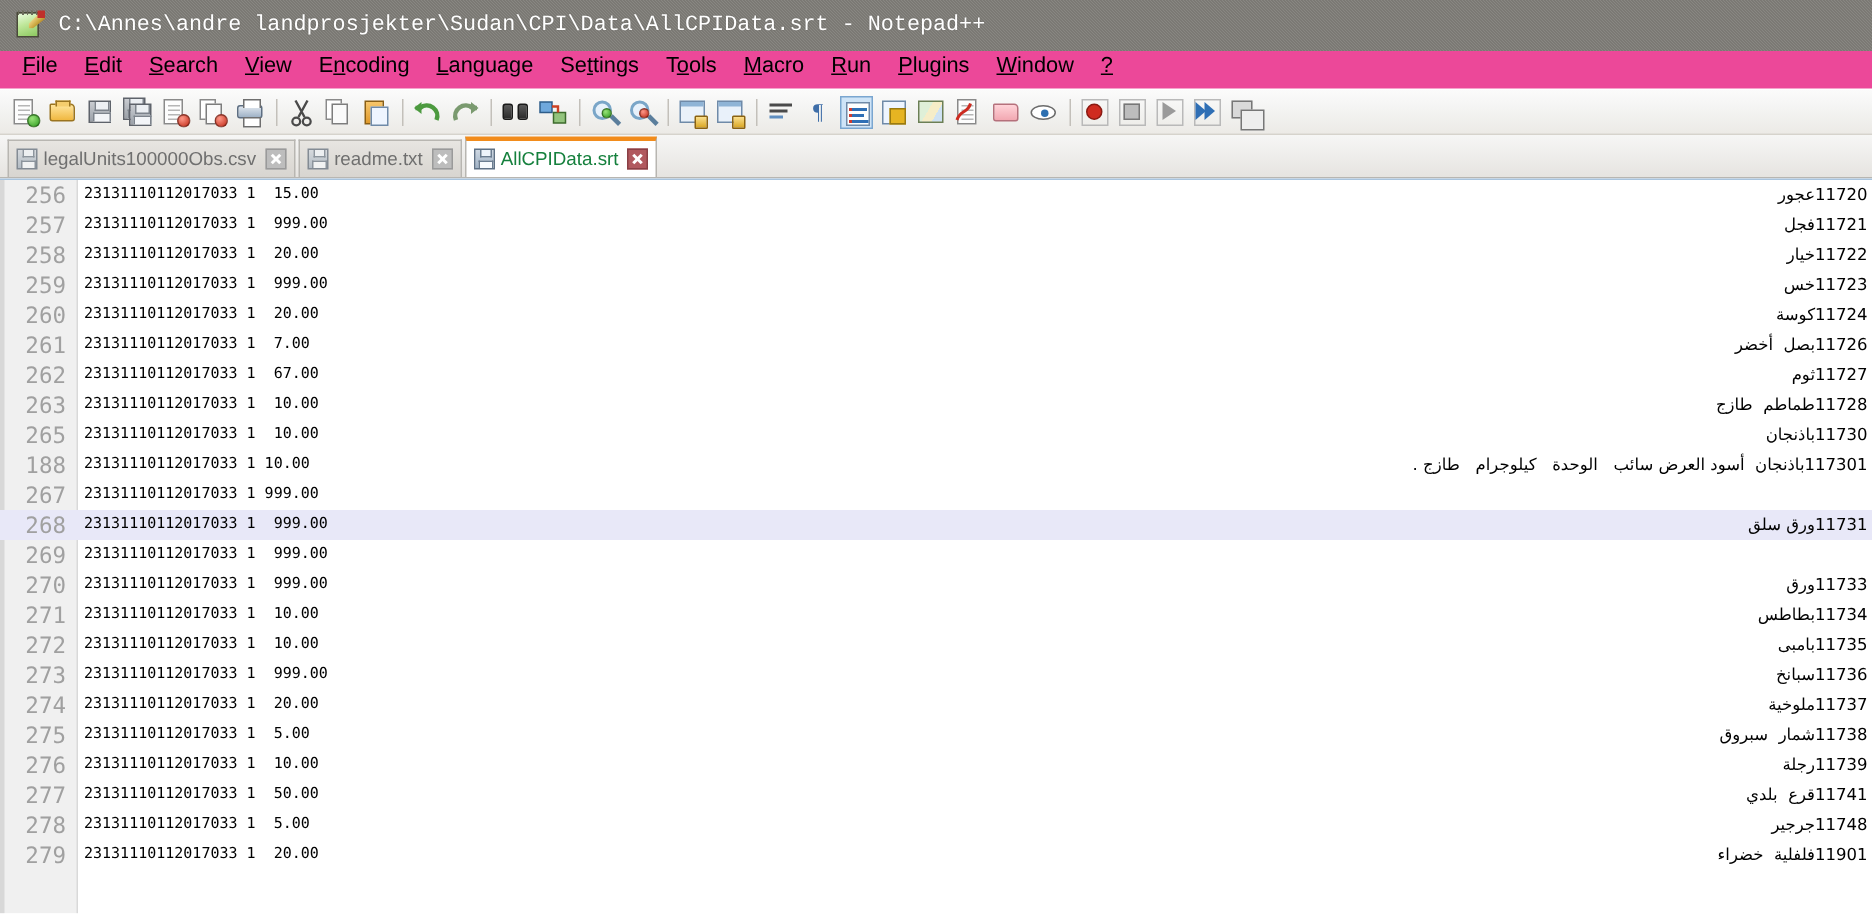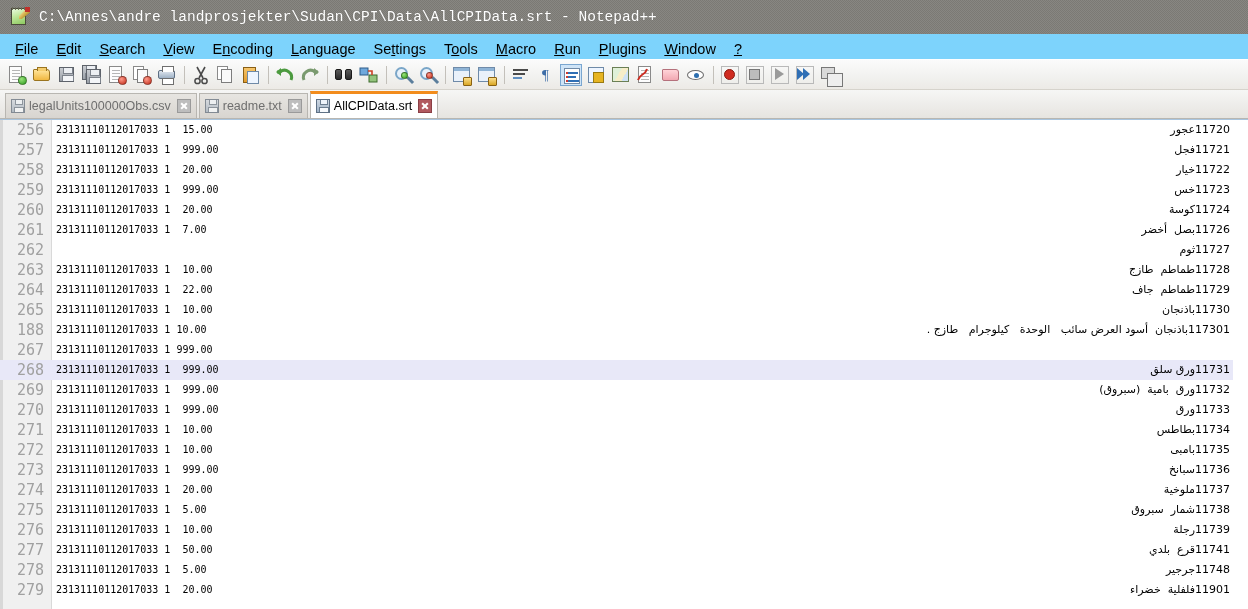--- a/index.html
+++ b/index.html
@@ -67,23 +67,23 @@
     color: #ffffff;
     font-size: 14.5px;
     font-family: Liberation Mono, monospace;
     white-space: nowrap;
     text-shadow: 0 0 1px rgba(0,0,0,0.25);
   }
 
   
   #menubar {
     height: 26px;
-    background: #7dd3fc;
+    background: #ec4899;
     display: flex;
-    align-items: flex-end;
+    align-items: flex-start;
     padding-left: 6px;
     box-sizing: border-box;
     border-bottom: 1px solid #ffffff;
   }
   .menu-item {
     font-size: 14.5px;
     color: #000000;
     padding: 2px 9px 2px 9px;
     white-space: nowrap;
     cursor: default;
@@ -330,21 +330,21 @@
     position: relative;
   }
   .tab.inactive {
     background: linear-gradient(to bottom,#e7e5e1,#d8d5d0);
     color: #6f6f6f;
     border: 1px solid #b8b6b1;
     border-bottom: none;
   }
   .tab.active {
     background: #ffffff;
-    color: #000000;
+    color: #15803d;
     height: 27px;
     border: 1px solid #b8b6b1;
     border-bottom: none;
     border-top: 3px solid #f28c1c;
   }
   .tab-icon {
     width: 14px; height: 14px;
     flex: 0 0 auto;
     margin-right: 4px;
     position: relative;
@@ -394,21 +394,21 @@
     background: #f0f0f0;
     border-right: 1px solid #d9d9d9;
   }
   #gutter::before {
     content:"";
     position:absolute; left:0; top:0; bottom:0; width:3px;
     background:#d8d8d8;
   }
   #lines {
     position: absolute;
-    left: 0; right: 15px; top: 0;
+    left: 0; right: 0; top: 0;
     font-family: "DejaVu Sans Mono", "Liberation Mono", monospace;
     font-size: 15px;
   }
   .line {
     height: 20px;
     line-height: 20px;
     position: relative;
     white-space: pre;
   }
   .line.current { background: #e8e8f8; }
@@ -637,28 +637,27 @@
 
 <div id="editor">
   <div id="gutter"></div>
   <div id="lines">
       <div class="line"><span class="ln">256</span><span class="code">23131110112017033 1  15.00</span><span class="arabic rtl-nat">11720عجور</span></div>
       <div class="line"><span class="ln">257</span><span class="code">23131110112017033 1  999.00</span><span class="arabic rtl-nat">11721فجل</span></div>
       <div class="line"><span class="ln">258</span><span class="code">23131110112017033 1  20.00</span><span class="arabic rtl-nat">11722خيار</span></div>
       <div class="line"><span class="ln">259</span><span class="code">23131110112017033 1  999.00</span><span class="arabic rtl-nat">11723خس</span></div>
       <div class="line"><span class="ln">260</span><span class="code">23131110112017033 1  20.00</span><span class="arabic rtl-nat">11724كوسة</span></div>
       <div class="line"><span class="ln">261</span><span class="code">23131110112017033 1  7.00</span><span class="arabic rtl-nat">11726بصل  أخضر</span></div>
-      <div class="line"><span class="ln">262</span><span class="arabic rtl-nat">11727ثوم</span></div>
+      <div class="line"><span class="ln">262</span><span class="code">23131110112017033 1  67.00</span><span class="arabic rtl-nat">11727ثوم</span></div>
       <div class="line"><span class="ln">263</span><span class="code">23131110112017033 1  10.00</span><span class="arabic rtl-nat">11728طماطم  طازج</span></div>
-      <div class="line"><span class="ln">264</span><span class="code">23131110112017033 1  22.00</span><span class="arabic rtl-nat">11729طماطم  جاف</span></div>
       <div class="line"><span class="ln">265</span><span class="code">23131110112017033 1  10.00</span><span class="arabic rtl-nat">11730باذنجان</span></div>
       <div class="line"><span class="ln">188</span><span class="code">23131110112017033 1 10.00</span><span class="arabic rtl-nat">117301باذنجان  أسود العرض سائب   الوحدة   كيلوجرام   طازج .</span></div>
       <div class="line"><span class="ln">267</span><span class="code">23131110112017033 1 999.00</span></div>
       <div class="line current"><span class="ln">268</span><span class="code">23131110112017033 1  999.00</span><span class="arabic rtl-nat">11731ورق سلق</span></div>
-      <div class="line"><span class="ln">269</span><span class="code">23131110112017033 1  999.00</span><span class="arabic rtl-nat">11732ورق  بامية  (سبروق)</span></div>
+      <div class="line"><span class="ln">269</span><span class="code">23131110112017033 1  999.00</span></div>
       <div class="line"><span class="ln">270</span><span class="code">23131110112017033 1  999.00</span><span class="arabic rtl-nat">11733ورق</span></div>
       <div class="line"><span class="ln">271</span><span class="code">23131110112017033 1  10.00</span><span class="arabic rtl-nat">11734بطاطس</span></div>
       <div class="line"><span class="ln">272</span><span class="code">23131110112017033 1  10.00</span><span class="arabic rtl-nat">11735بامبى</span></div>
       <div class="line"><span class="ln">273</span><span class="code">23131110112017033 1  999.00</span><span class="arabic rtl-nat">11736سبانخ</span></div>
       <div class="line"><span class="ln">274</span><span class="code">23131110112017033 1  20.00</span><span class="arabic rtl-nat">11737ملوخية</span></div>
       <div class="line"><span class="ln">275</span><span class="code">23131110112017033 1  5.00</span><span class="arabic rtl-nat">11738شمار  سبروق</span></div>
       <div class="line"><span class="ln">276</span><span class="code">23131110112017033 1  10.00</span><span class="arabic rtl-nat">11739رجلة</span></div>
       <div class="line"><span class="ln">277</span><span class="code">23131110112017033 1  50.00</span><span class="arabic rtl-nat">11741قرع  بلدي</span></div>
       <div class="line"><span class="ln">278</span><span class="code">23131110112017033 1  5.00</span><span class="arabic rtl-nat">11748جرجير</span></div>
       <div class="line"><span class="ln">279</span><span class="code">23131110112017033 1  20.00</span><span class="arabic rtl-nat">11901فلفلية  خضراء</span></div>

